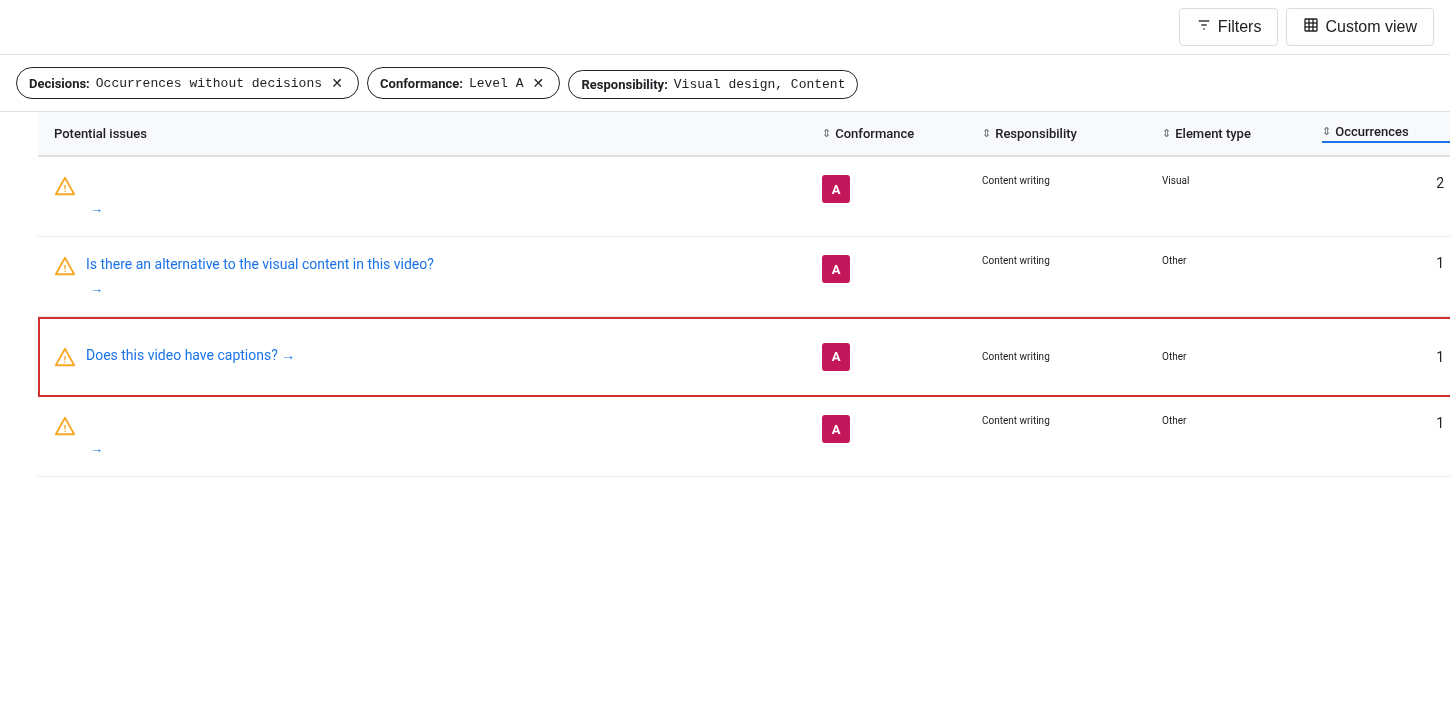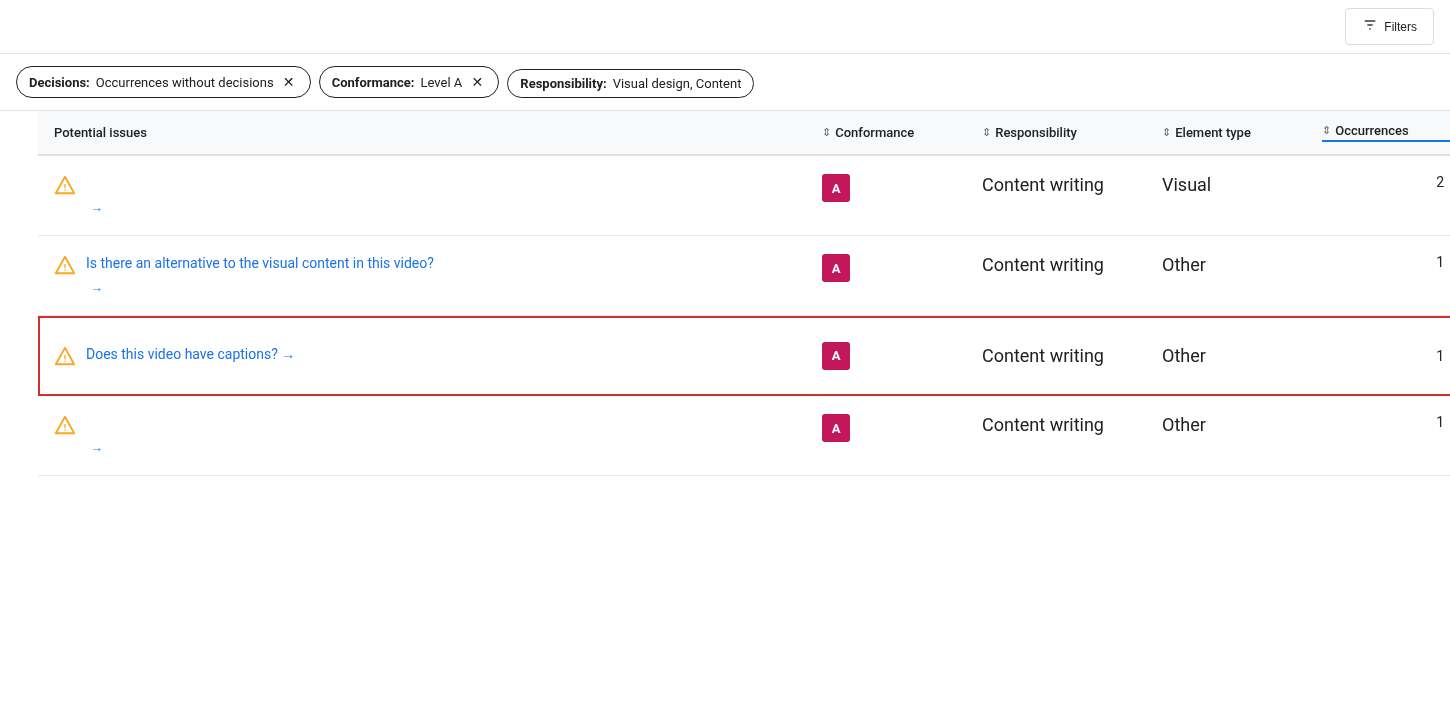--- a/index.html
+++ b/index.html
@@ -22,21 +22,21 @@
     }
     .toolbar-btn {
       display: flex;
       align-items: center;
       gap: 6px;
       padding: 8px 16px;
       border: 1px solid #dadce0;
       border-radius: 4px;
       background: #fff;
       color: #202124;
-      font-size: 12px;
+      font-size: 16px;
       cursor: pointer;
       white-space: nowrap;
     }
 
     
     .filter-chips {
       display: flex;
       align-items: flex-end;
       padding: 12px 16px;
       gap: 8px;
@@ -49,21 +49,21 @@
       gap: 6px;
       padding: 6px 12px;
       border: 1.5px solid #202124;
       border-radius: 20px;
       font-size: 13px;
       background: #fff;
       cursor: pointer;
       white-space: nowrap;
     }
     .chip-label { font-weight: 700; }
-    .chip-value { font-weight: 400; }
+    .chip-value { font-weight: 400; font-family: Liberation Mono, monospace; }
     .chip-close {
       display: flex;
       align-items: center;
       justify-content: center;
       width: 18px;
       height: 18px;
       border-radius: 50%;
       cursor: pointer;
       font-size: 14px;
       color: #202124;
@@ -161,21 +161,21 @@
 
     
     .occurrences-count {
       font-size: 14px;
       color: #202124;
       text-align: right;
       padding-right: 8px;
     }
 
     .responsibility-text, .element-type-text {
-      font-size: 18px;
+      font-size: 10px;
       color: #202124;
     }
 
     
     .row-highlighted {
       outline: 2px solid #d32f2f;
       outline-offset: -2px;
     }
   </style>
 </head>
@@ -184,20 +184,32 @@
 <div class="toolbar">
   <button class="toolbar-btn">
     <span>
       <svg width="16" height="16" viewBox="0 0 24 24" fill="none" stroke="currentColor" stroke-width="2">
         <line x1="4" y1="6" x2="20" y2="6"></line>
         <line x1="8" y1="12" x2="16" y2="12"></line>
         <line x1="11" y1="18" x2="13" y2="18"></line>
       </svg>
     </span>
     <span>Filters</span>
+  </button>
+  <button class="toolbar-btn">
+    <span>
+      <svg width="16" height="16" viewBox="0 0 24 24" fill="none" stroke="currentColor" stroke-width="2">
+        <rect x="3" y="3" width="18" height="18" rx="1"></rect>
+        <line x1="3" y1="9" x2="21" y2="9"></line>
+        <line x1="3" y1="15" x2="21" y2="15"></line>
+        <line x1="9" y1="3" x2="9" y2="21"></line>
+        <line x1="15" y1="3" x2="15" y2="21"></line>
+      </svg>
+    </span>
+    <span>Custom view</span>
   </button>
 </div>
 
 <div class="filter-chips">
   <div class="chip">
     <span class="chip-label">Decisions:</span>
     <span class="chip-value">Occurrences without decisions</span>
     <span class="chip-close">✕</span>
   </div>
   <div class="chip">

